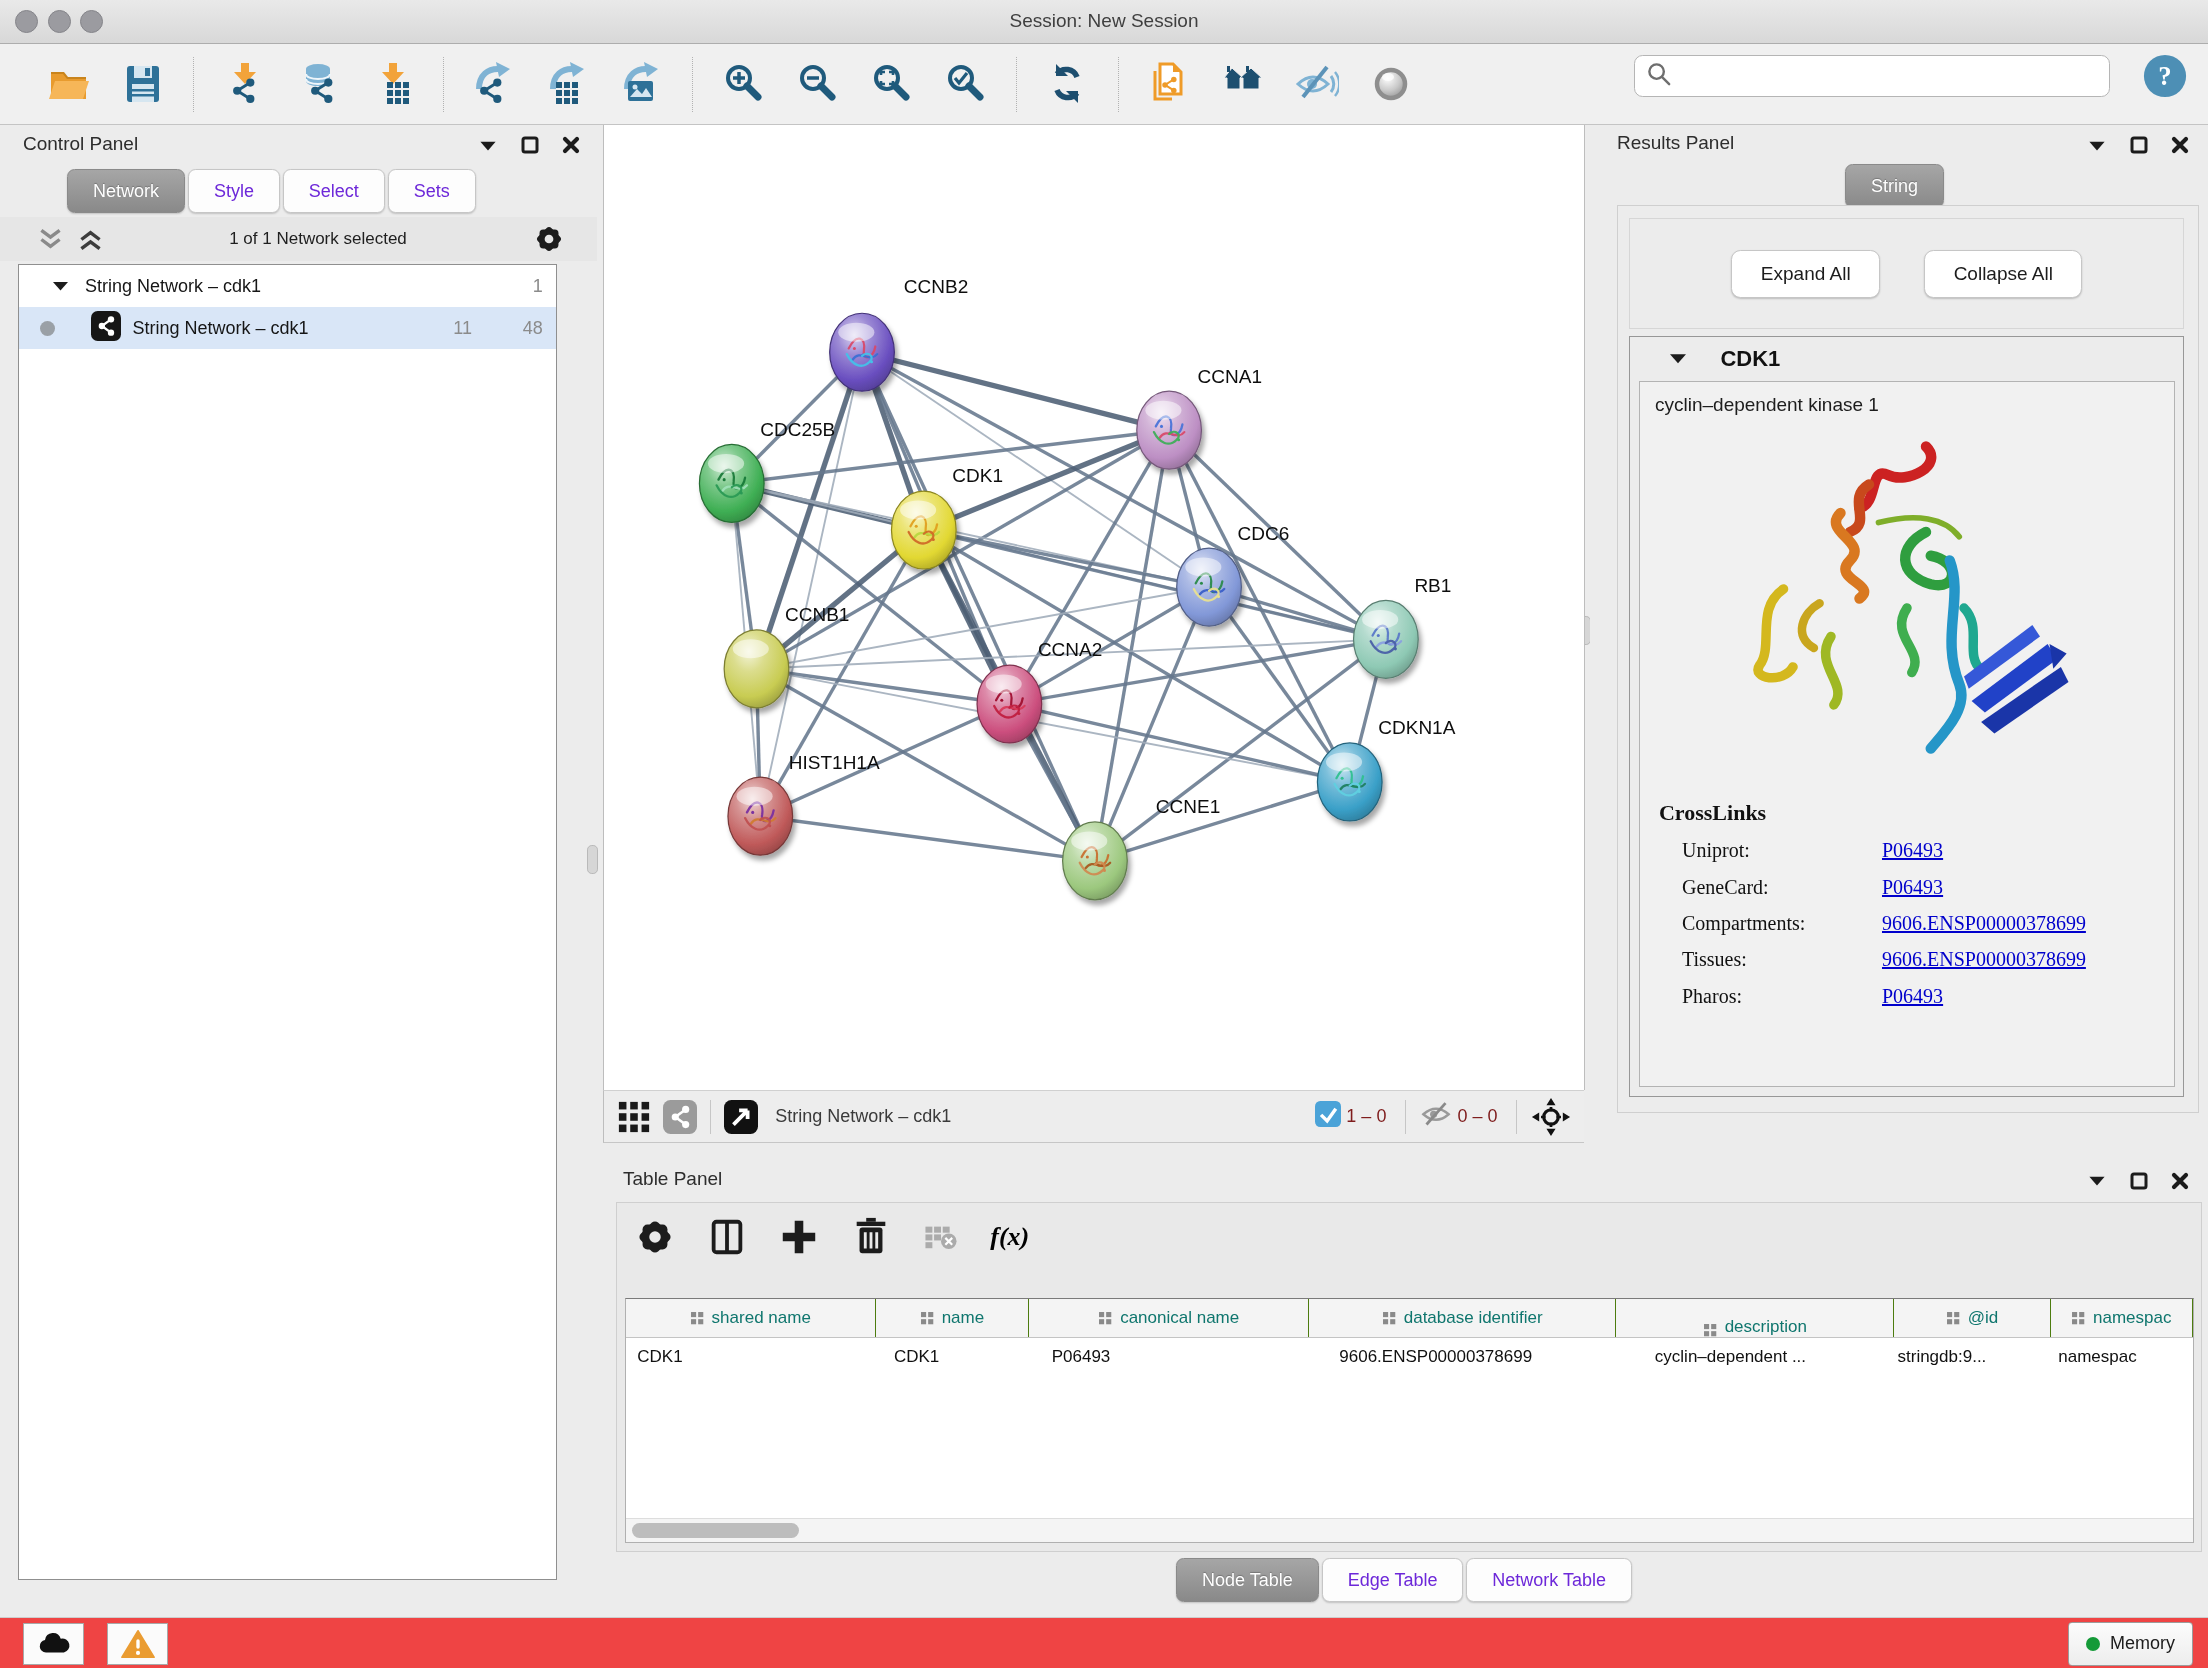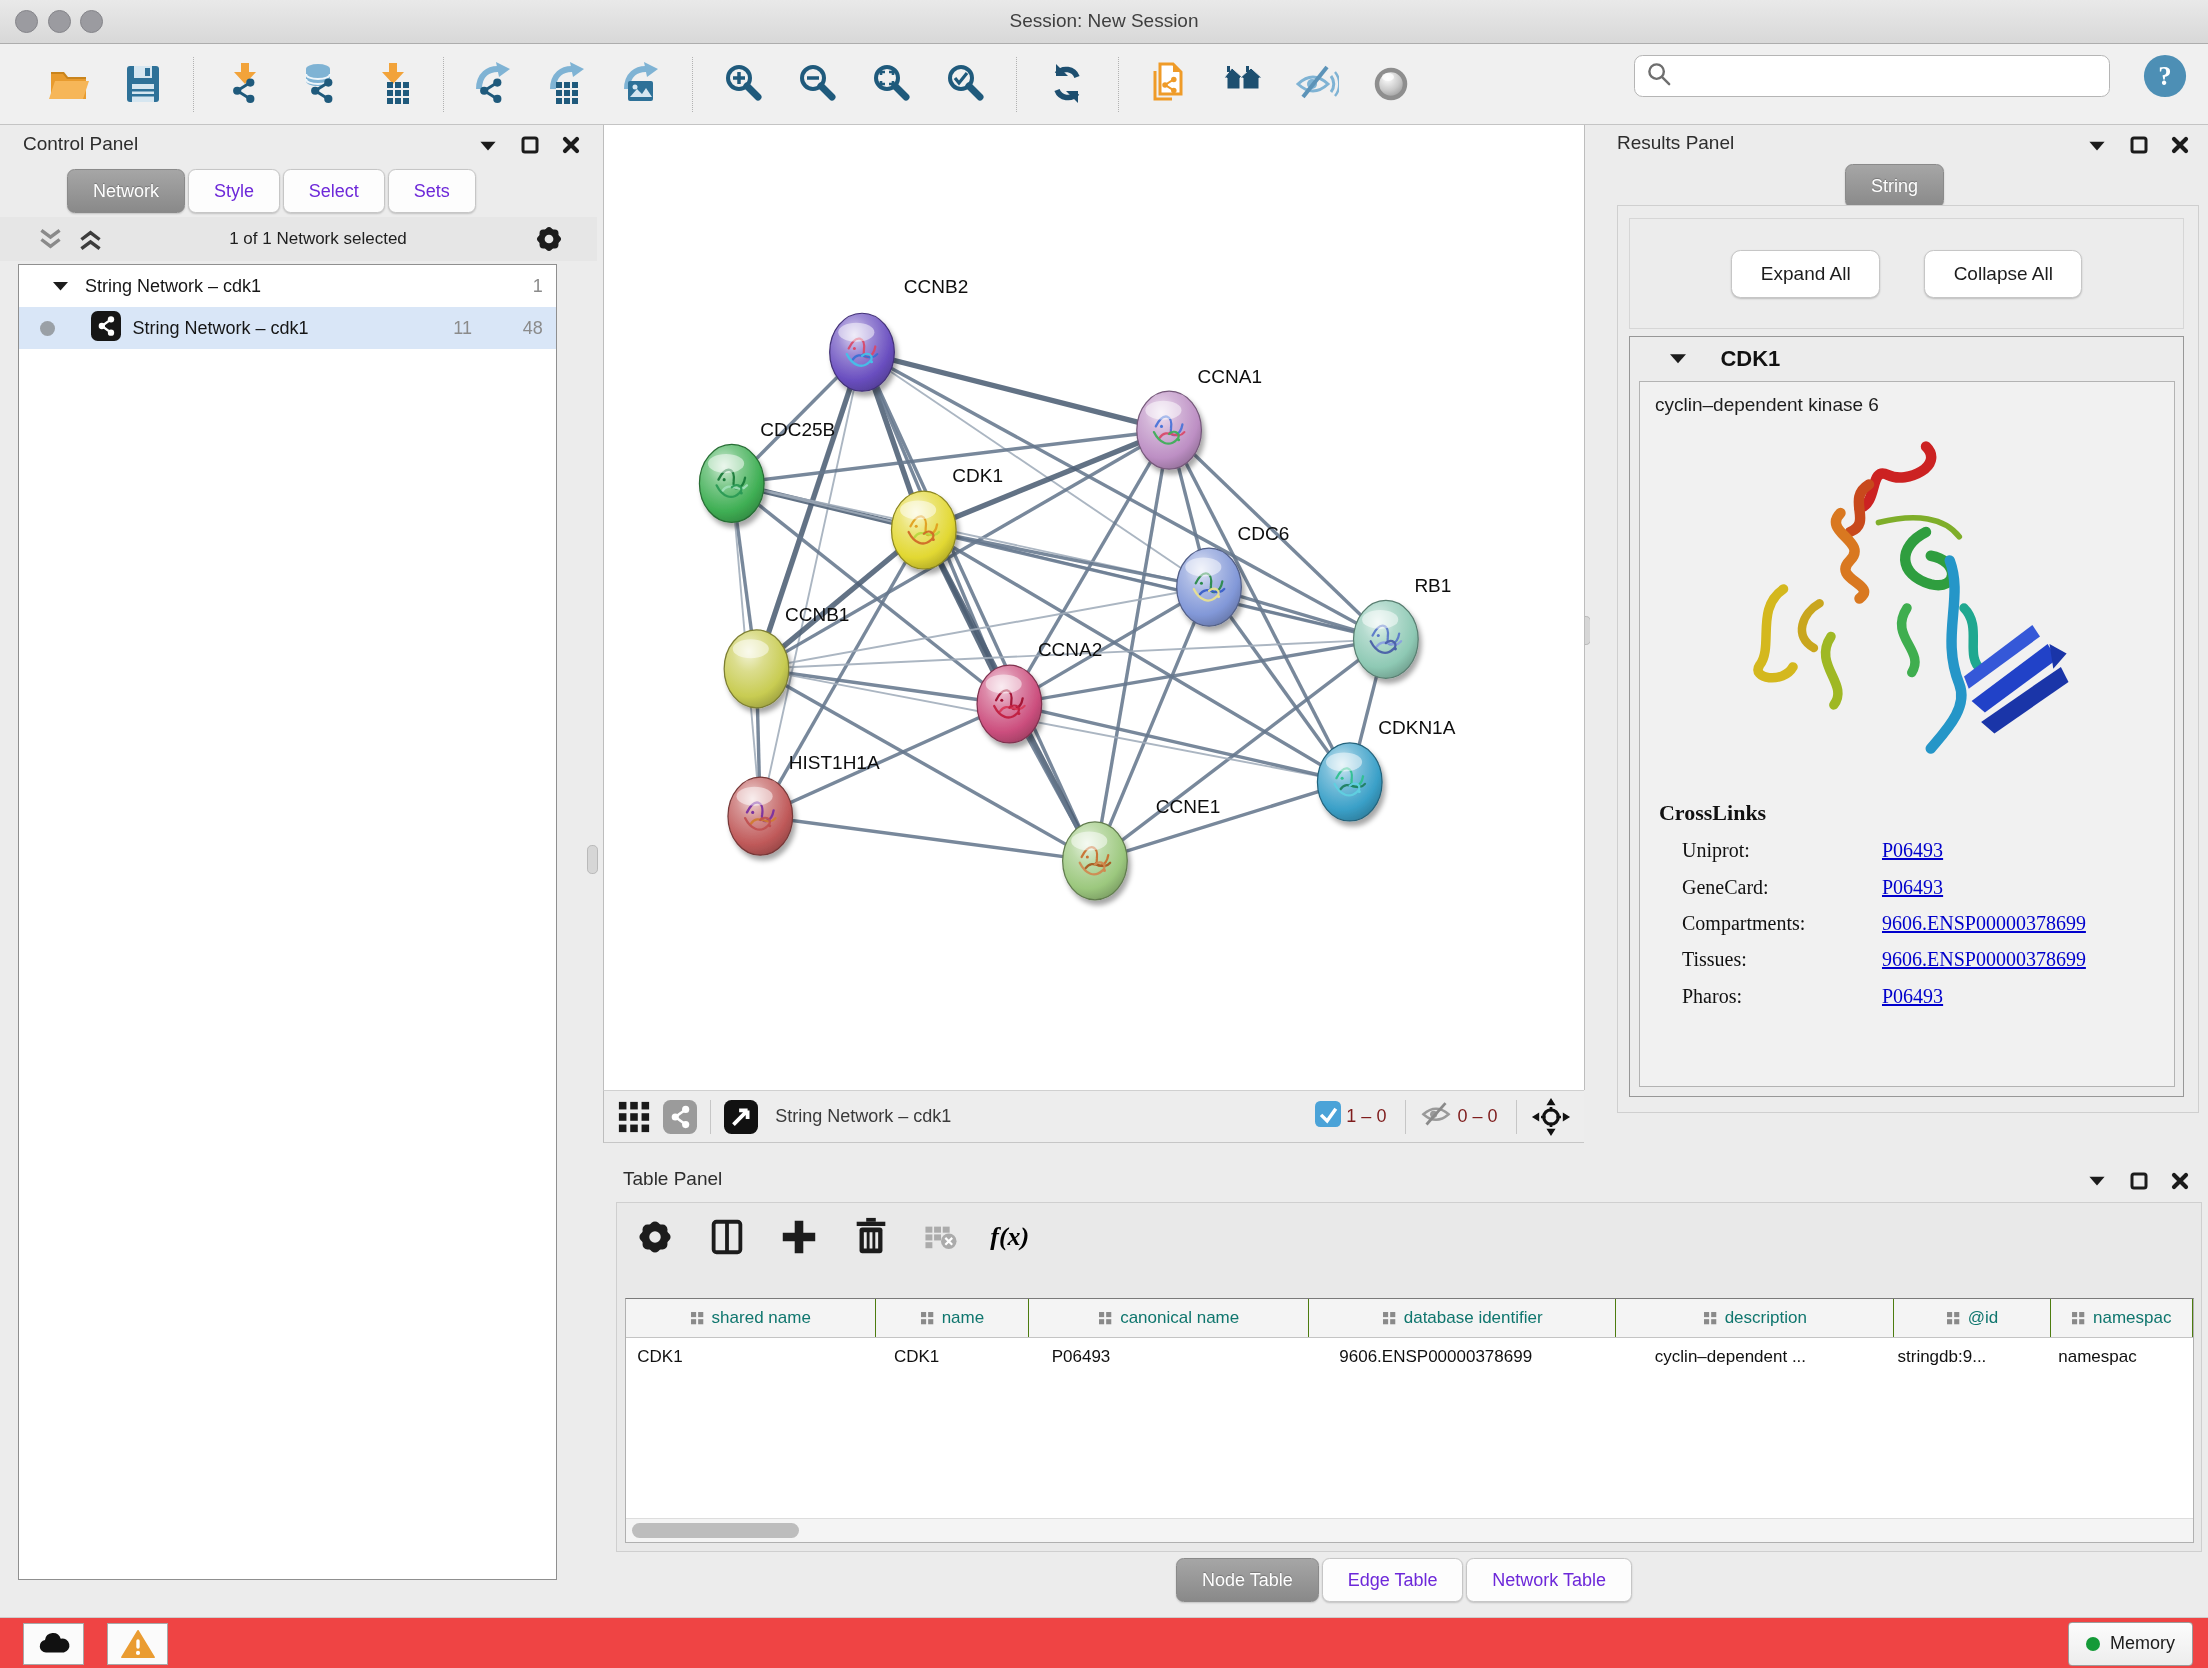--- a/index.html
+++ b/index.html
@@ -744,21 +744,21 @@
     <div class="rp-cdk1box">
       <div class="rp-cdk1head">
         <span style="margin-left:40px">
           <svg width="16" height="11.4" viewBox="0 0 16 11">
               <path d="M0 1h16l-8 9z" fill="#1c1c1c"></path>
             </svg>
         </span>
         <span class="rp-cdk1name">CDK1</span>
       </div>
       <div class="rp-inner">
-        <div class="rp-desc">cyclin–dependent kinase 6</div>
+        <div class="rp-desc">cyclin–dependent kinase 1</div>
         <svg width="380" height="380" viewBox="0 0 380 400" style="display:block;margin:1.9px auto 0">
           <g fill="none" stroke-linecap="round">
             <path d="M210 30 C 230 50, 190 70, 170 60 C 150 50, 160 90, 140 95" stroke="#cc2222" stroke-width="11"></path>
             <path d="M150 70 C 125 85, 155 110, 130 120" stroke="#c8491c" stroke-width="11"></path>
             <path d="M120 100 C 100 120, 150 130, 130 150 C 110 170, 160 175, 140 190" stroke="#d97820" stroke-width="11"></path>
             <path d="M60 180 C 30 200, 50 240, 35 260 C 25 275, 60 280, 70 262" stroke="#d4b81e" stroke-width="10"></path>
             <path d="M110 230 C 90 260, 130 280, 113 302" stroke="#9fb824" stroke-width="10"></path>
             <path d="M98 195 C 80 205, 70 230, 92 242" stroke="#c9a61e" stroke-width="9"></path>
             <path d="M210 120 C 180 135, 180 165, 215 175 C 245 182, 245 150, 215 145" stroke="#2f9e3f" stroke-width="11"></path>
             <path d="M190 200 C 170 230, 210 245, 195 268" stroke="#3fae4f" stroke-width="10"></path>
@@ -909,21 +909,21 @@
             <svg width="14.3" height="14.3" viewBox="0 0 14 14">
               <g fill="#8a8a8a">
                 <rect x="1" y="1" width="5" height="5"></rect>
                 <rect x="8" y="1" width="5" height="5"></rect>
                 <rect x="1" y="8" width="5" height="5"></rect>
                 <rect x="8" y="8" width="5" height="5"></rect>
               </g>
             </svg>
             <span>database identifier</span>
           </div>
-          <div class="tp-hcell" style="width: 286px;">
+          <div class="tp-hcell" style="width: 286px; align-items: flex-end;">
             <svg width="14.3" height="14.3" viewBox="0 0 14 14">
               <g fill="#8a8a8a">
                 <rect x="1" y="1" width="5" height="5"></rect>
                 <rect x="8" y="1" width="5" height="5"></rect>
                 <rect x="1" y="8" width="5" height="5"></rect>
                 <rect x="8" y="8" width="5" height="5"></rect>
               </g>
             </svg>
             <span>description</span>
           </div>

